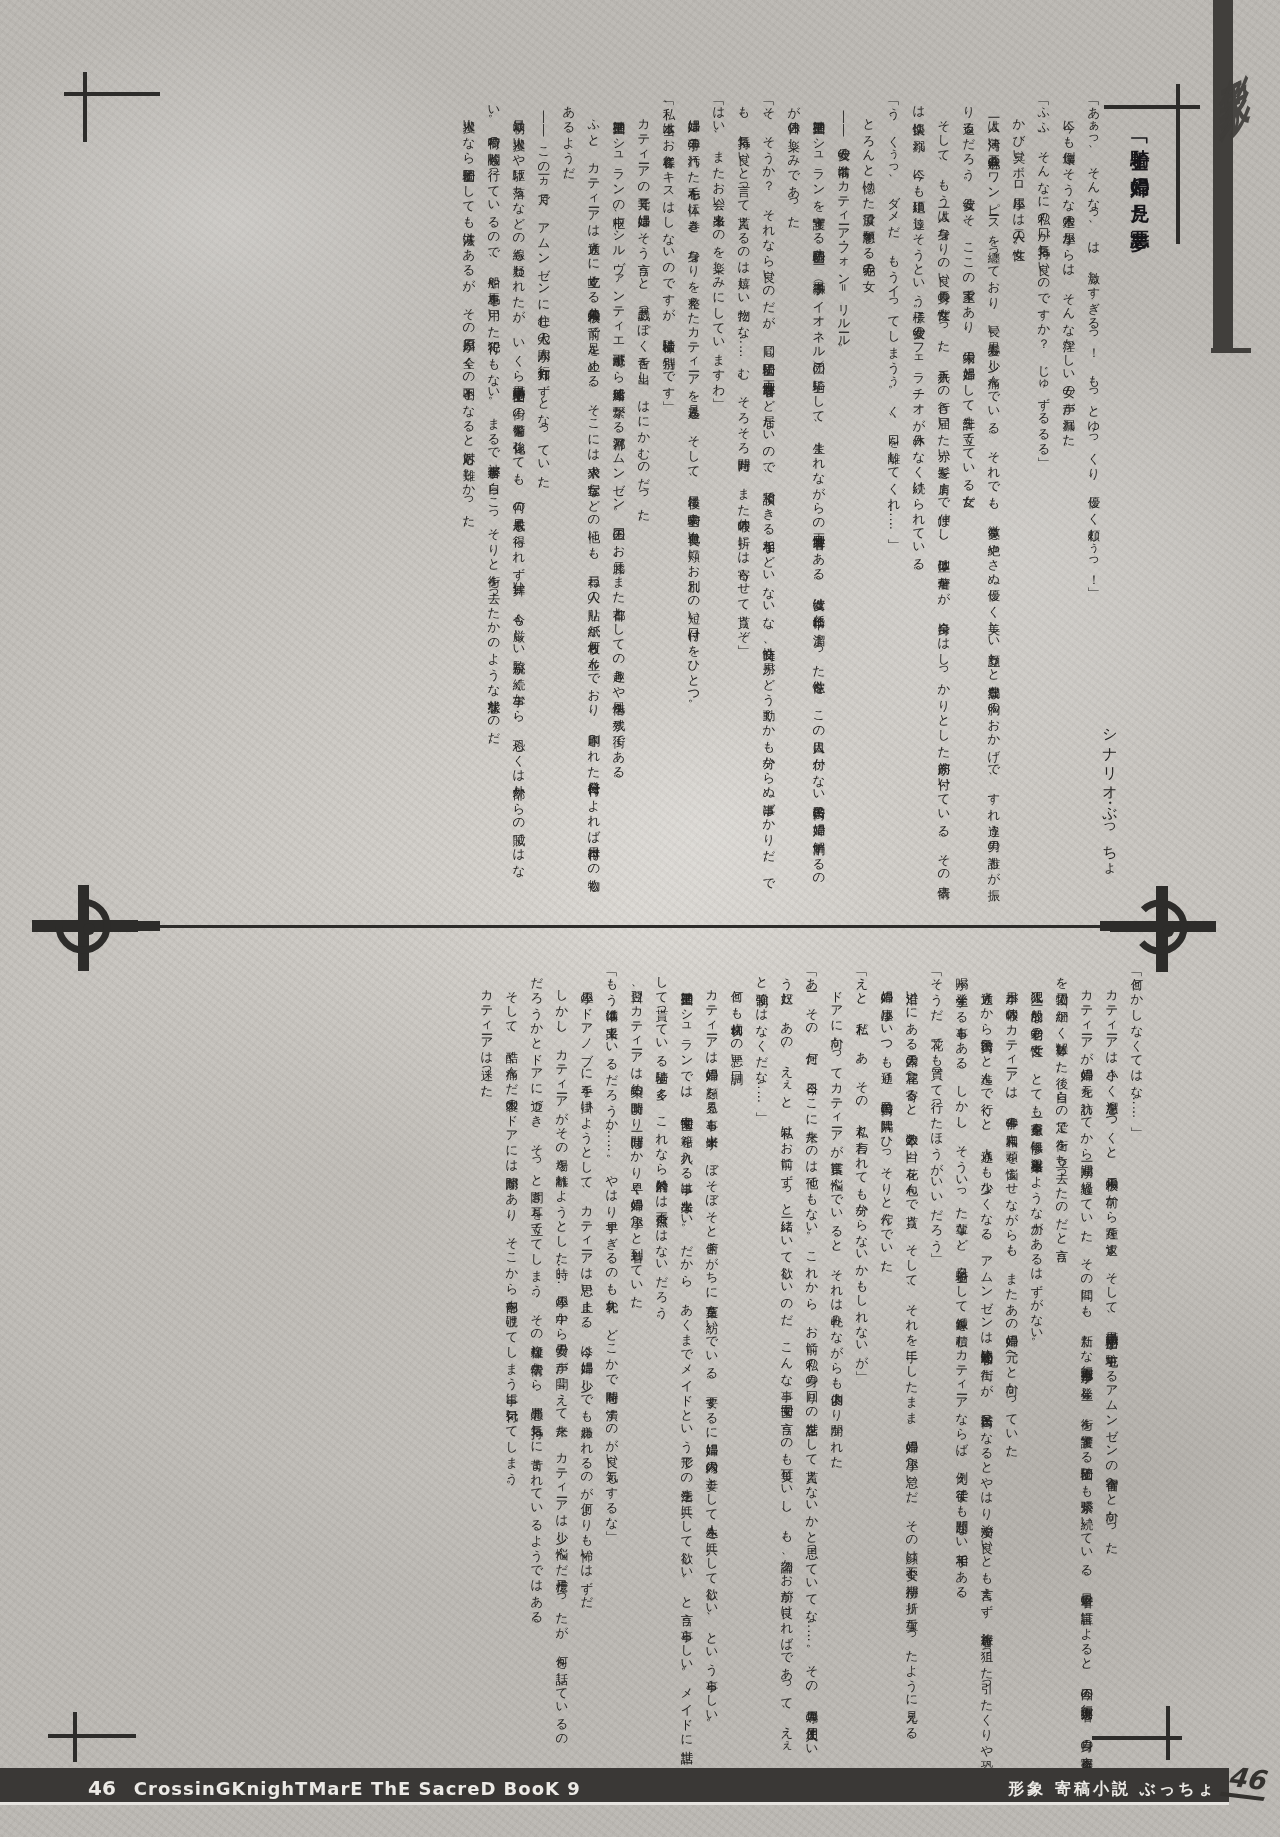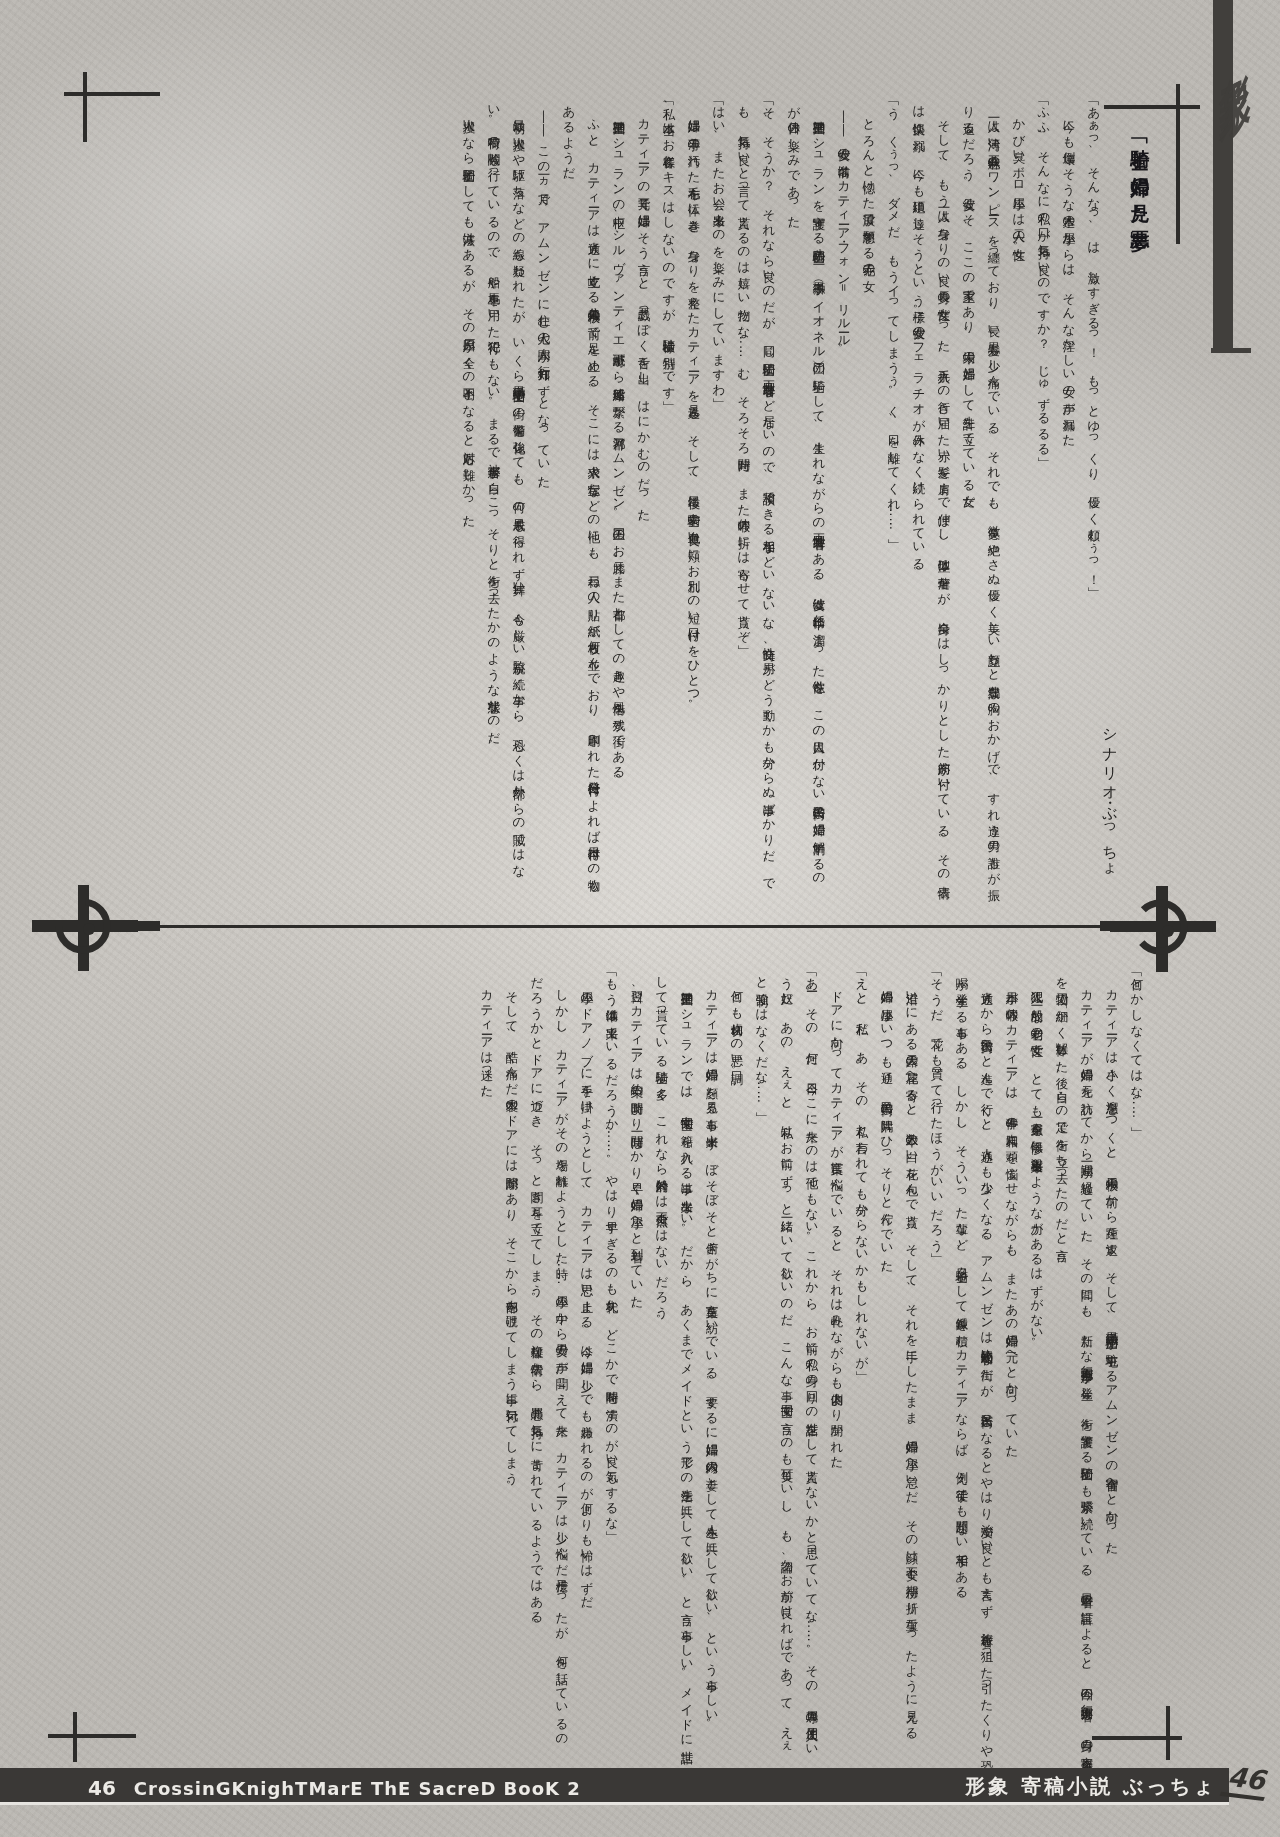--- a/index.html
+++ b/index.html
@@ -58,21 +58,21 @@
   
   .footer-bar{
     position:absolute;left:0;top:1768px;width:1229px;height:37px;
     background:#3a3836;border-bottom:3px solid #e6e4e0;
     display:flex;align-items:flex-end;justify-content:space-between;
     padding:0 12px 2px 88px;box-sizing:border-box;color:#eceae6;
   }
   .footer-left{display:flex;align-items:baseline;gap:18px;}
   .footer-pagenum{font-size:20px;font-weight:bold;}
   .footer-book{font-size:18px;font-weight:bold;letter-spacing:1px;}
-  .footer-right{font-size:20px;font-weight:bold;letter-spacing:3px;}
+  .footer-right{font-size:16px;font-weight:bold;letter-spacing:3px;}
   .edge-number{
     position:absolute;left:1226px;top:1764px;
     font-size:27px;font-weight:bold;color:#34322f;
     transform:rotate(7deg) skewX(-14deg);
     border-bottom:4px solid #34322f;padding:0 3px 1px 3px;line-height:1.1;
   }
 </style>
 </head>
 <body>
 
@@ -152,19 +152,19 @@
       <p class="para">「もう準備は出来ているだろうか……。やはり早すぎるのも失礼か、どこかで時間を潰すのが良い気もするな」</p>
       <p class="para">　小屋のドアノブに手を掛けようとして、カティーアは思い止まる。今は娼婦に少しでも嫌われるのが何よりも怖いはずだ。</p>
       <p class="para">　しかし、カティーアがその場を離れようとした時……小屋の中から男女の声が聞こえて来た。カティーアは少し悩んだ様子だったが、何を話しているのだろうかとドアに近づき、そっと聞き耳を立ててしまう。その複雑な表情から、罪悪の気持ちに苛まれているようではある。</p>
       <p class="para">　そして、酷く痛んだ木製のドアには隙間があり、そこから内部を覗けてしまう事に気付いてしまう。</p>
       <p class="para">　カティーアは迷った。</p>
     </div>
 
   <div class="footer-bar">
     <div class="footer-left">
       <span class="footer-pagenum">46</span>
-      <span class="footer-book">CrossinGKnighTMarE ThE SacreD BooK 2</span>
+      <span class="footer-book">CrossinGKnighTMarE ThE SacreD BooK 9</span>
     </div>
     <div class="footer-right">形象 寄稿小説 ぶっちょ</div>
   </div>
   <div class="edge-number">46</div>
 
 </div>
 
 </body></html>

